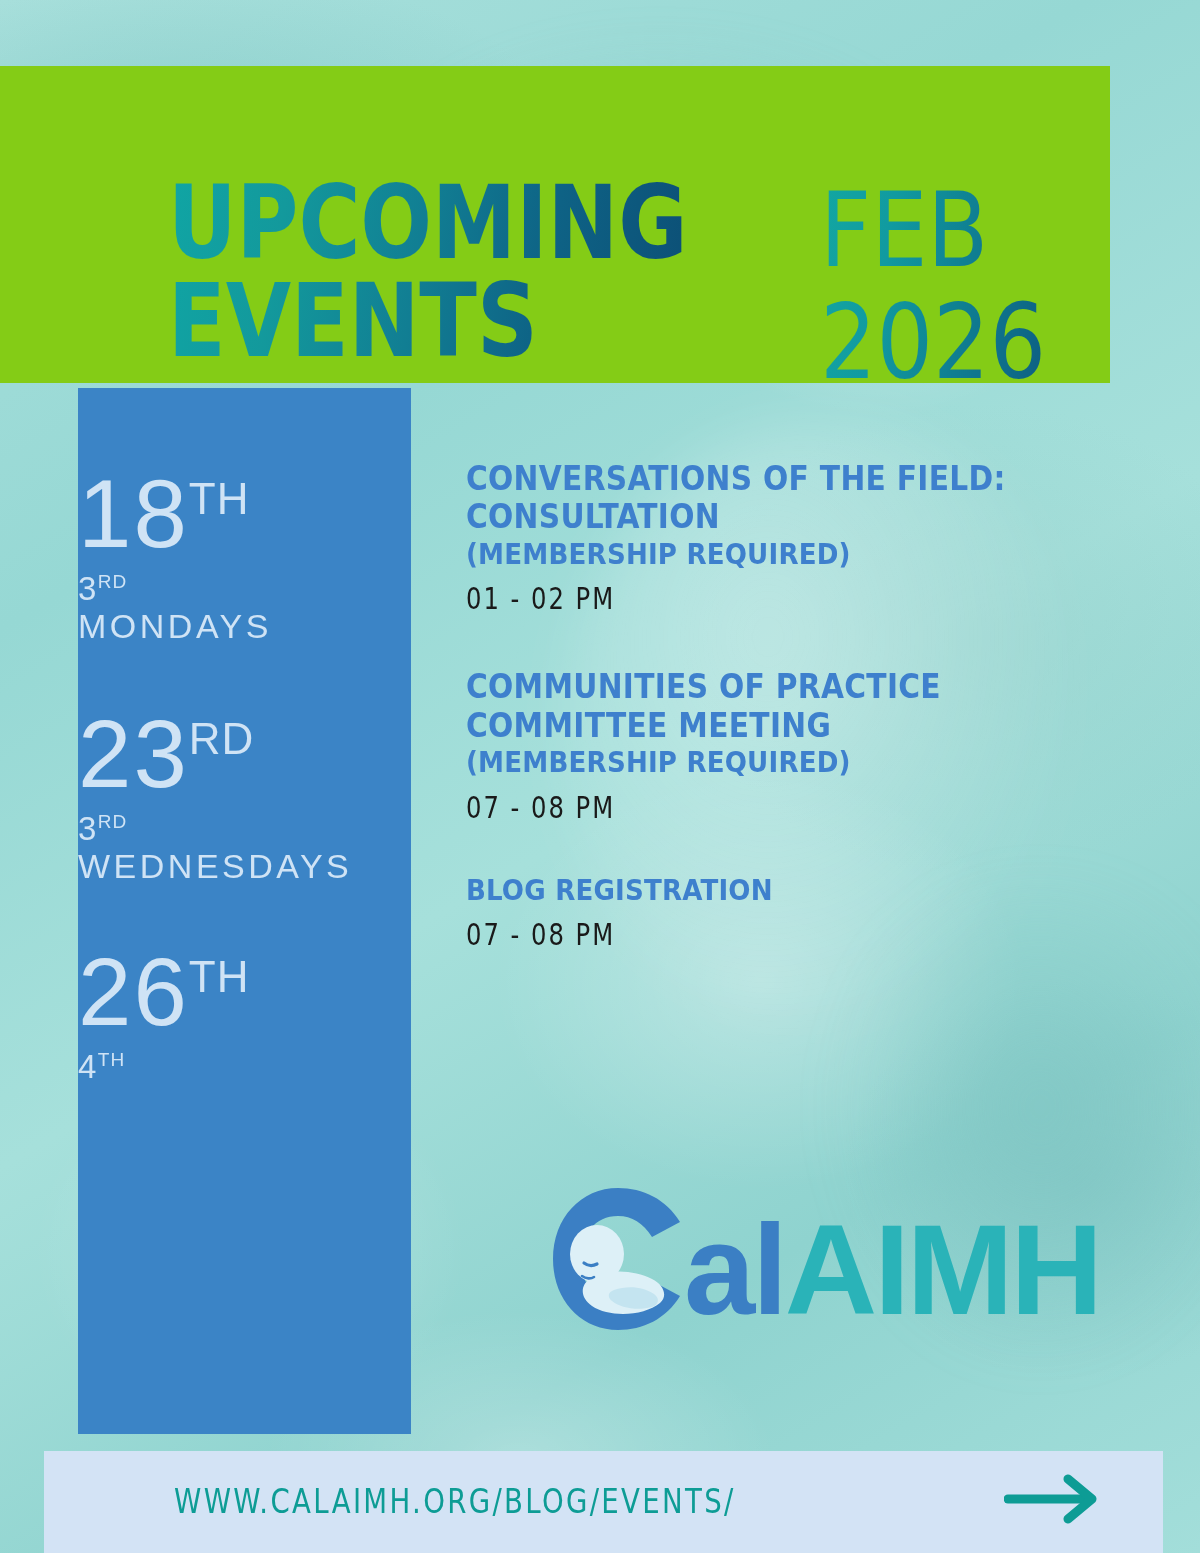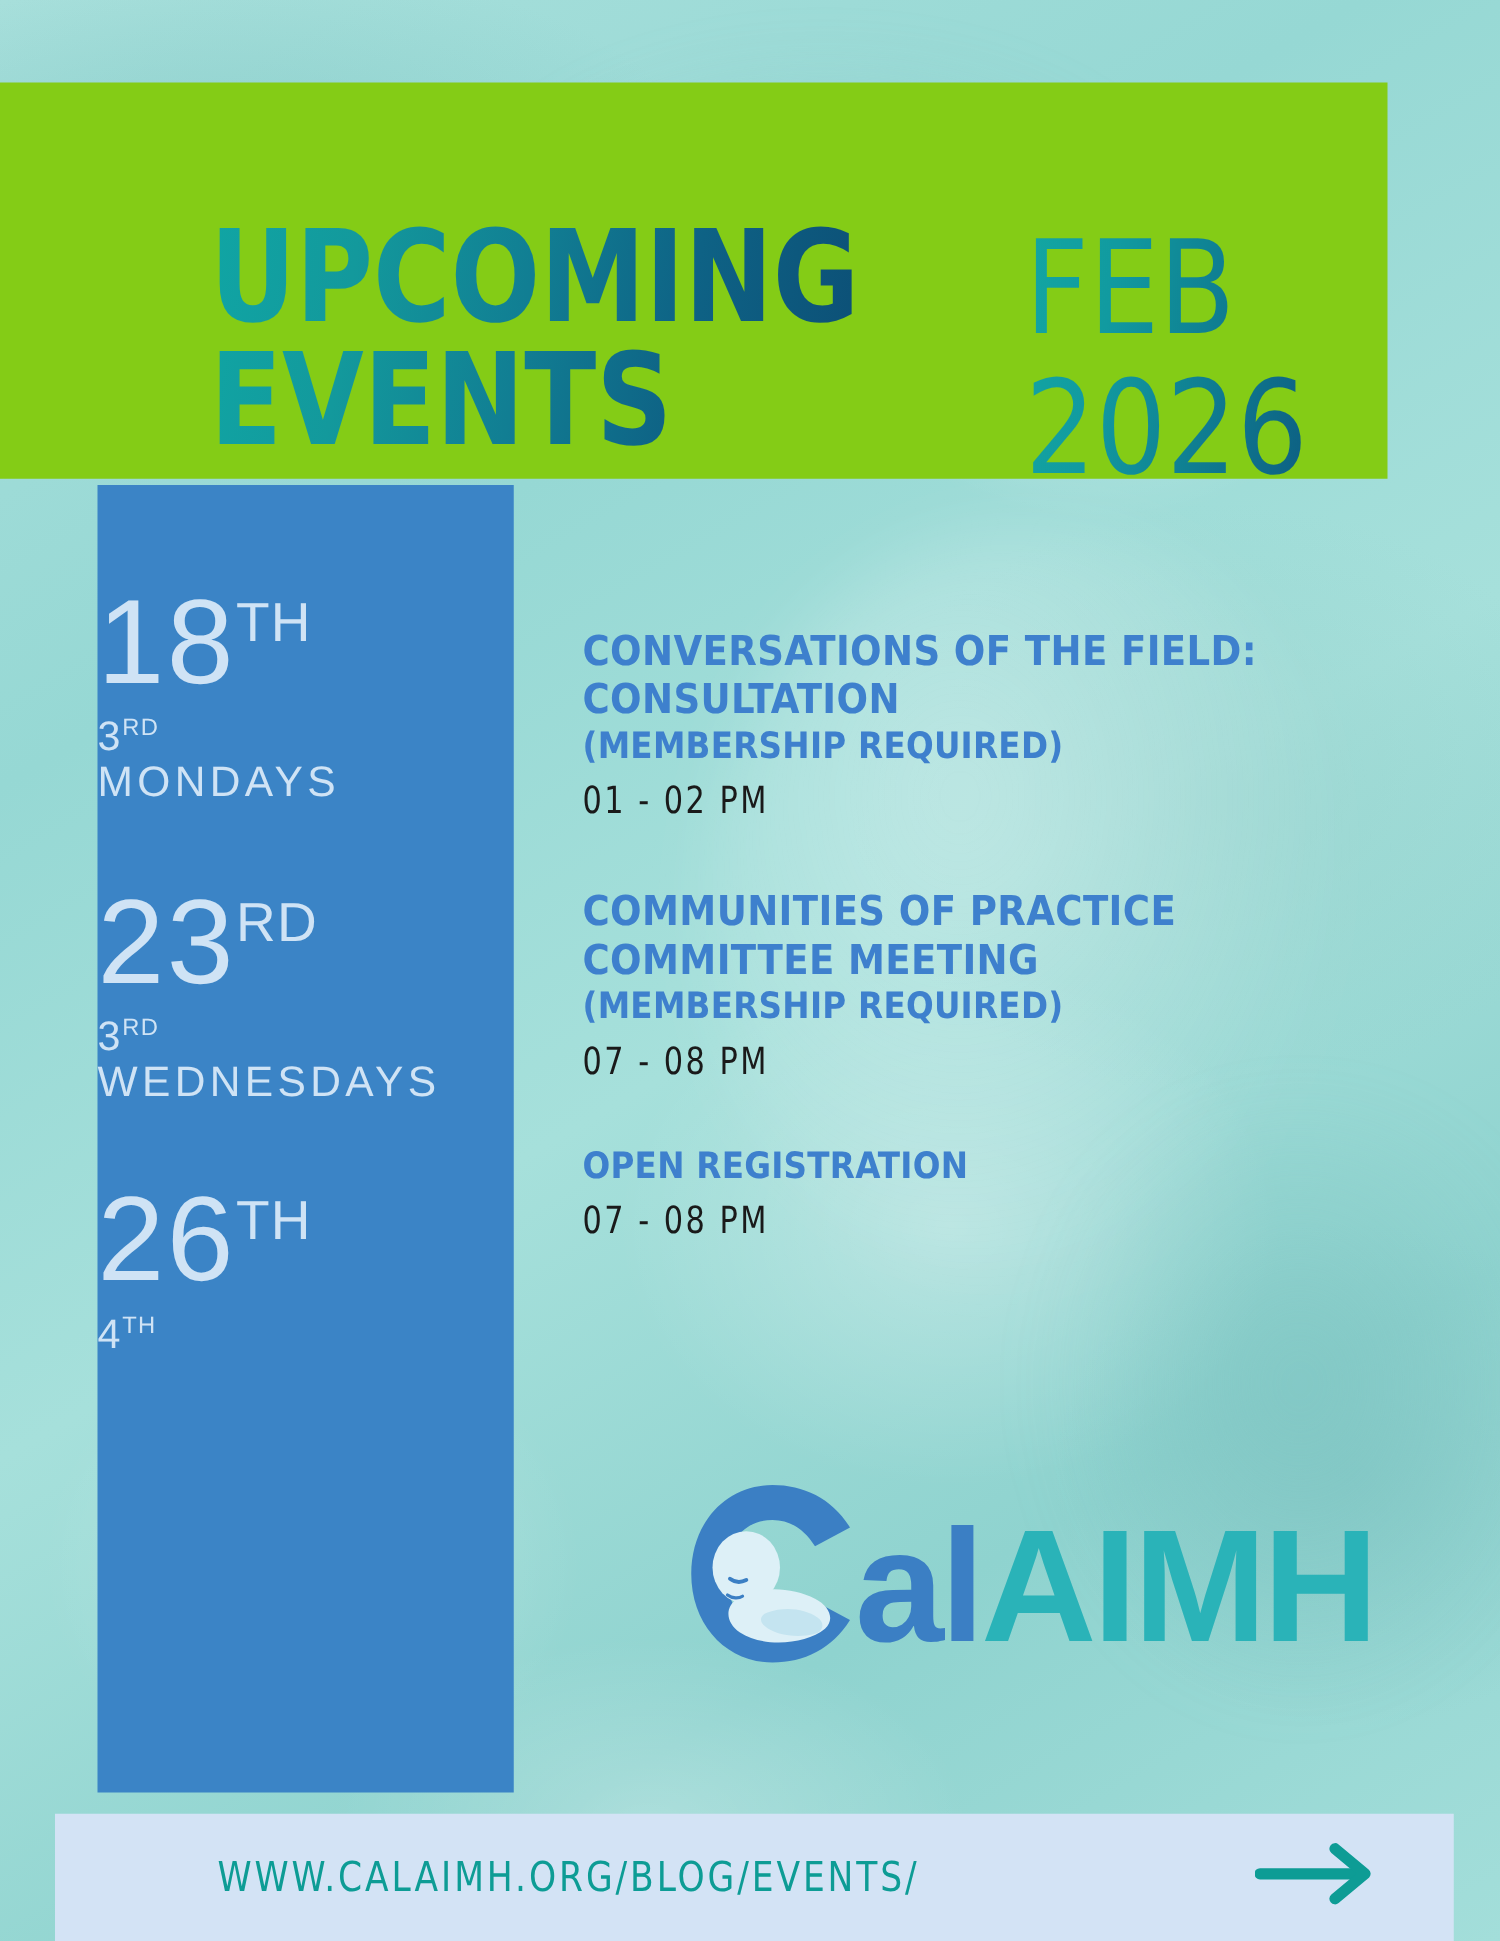--- a/index.html
+++ b/index.html
@@ -160,21 +160,21 @@
     font-weight: 300;
     font-size: 34px;
     line-height: 1.05;
     letter-spacing: 3.5px;
   }
 
   
   .events {
     position: absolute;
     left: 466px;
-    top: 502px;
+    top: 460px;
     width: 700px;
   }
   .event {
     margin-bottom: 44px;
   }
   .event-title {
     font-family: "Liberation Sans Narrow", "DejaVu Sans Condensed", "Liberation Sans", sans-serif;
     font-weight: 700;
     font-size: 33px;
     line-height: 1.16;
@@ -337,21 +337,21 @@
     </div>
 
     <div class="event ev-1">
       <div class="event-title">COMMUNITIES OF PRACTICE
 COMMITTEE MEETING</div>
       <div class="event-sub">(MEMBERSHIP REQUIRED)</div>
       <div class="event-time">07 - 08 PM</div>
     </div>
 
     <div class="event ev-2">
-      <div class="event-sub">OPEN REGISTRATION</div>
+      <div class="event-sub">BLOG REGISTRATION</div>
       <div class="event-time">07 - 08 PM</div>
     </div>
 
   </div>
 
   <div class="logo">
     <div class="logo-mark-row">
       <div class="logo-c">
         <svg viewBox="0 0 140 146" width="140" height="146" aria-hidden="true">
           <path d="M132 36 C118 13 95 2 70 2 C33 2 5 32 5 73 C5 114 33 144 70 144 C95 144 118 133 132 110 L104 95 C95 109 84 116 70 116 C47 116 33 98 33 73 C33 48 47 30 70 30 C84 30 95 37 104 51 Z" fill="#3B7FC4"></path>

